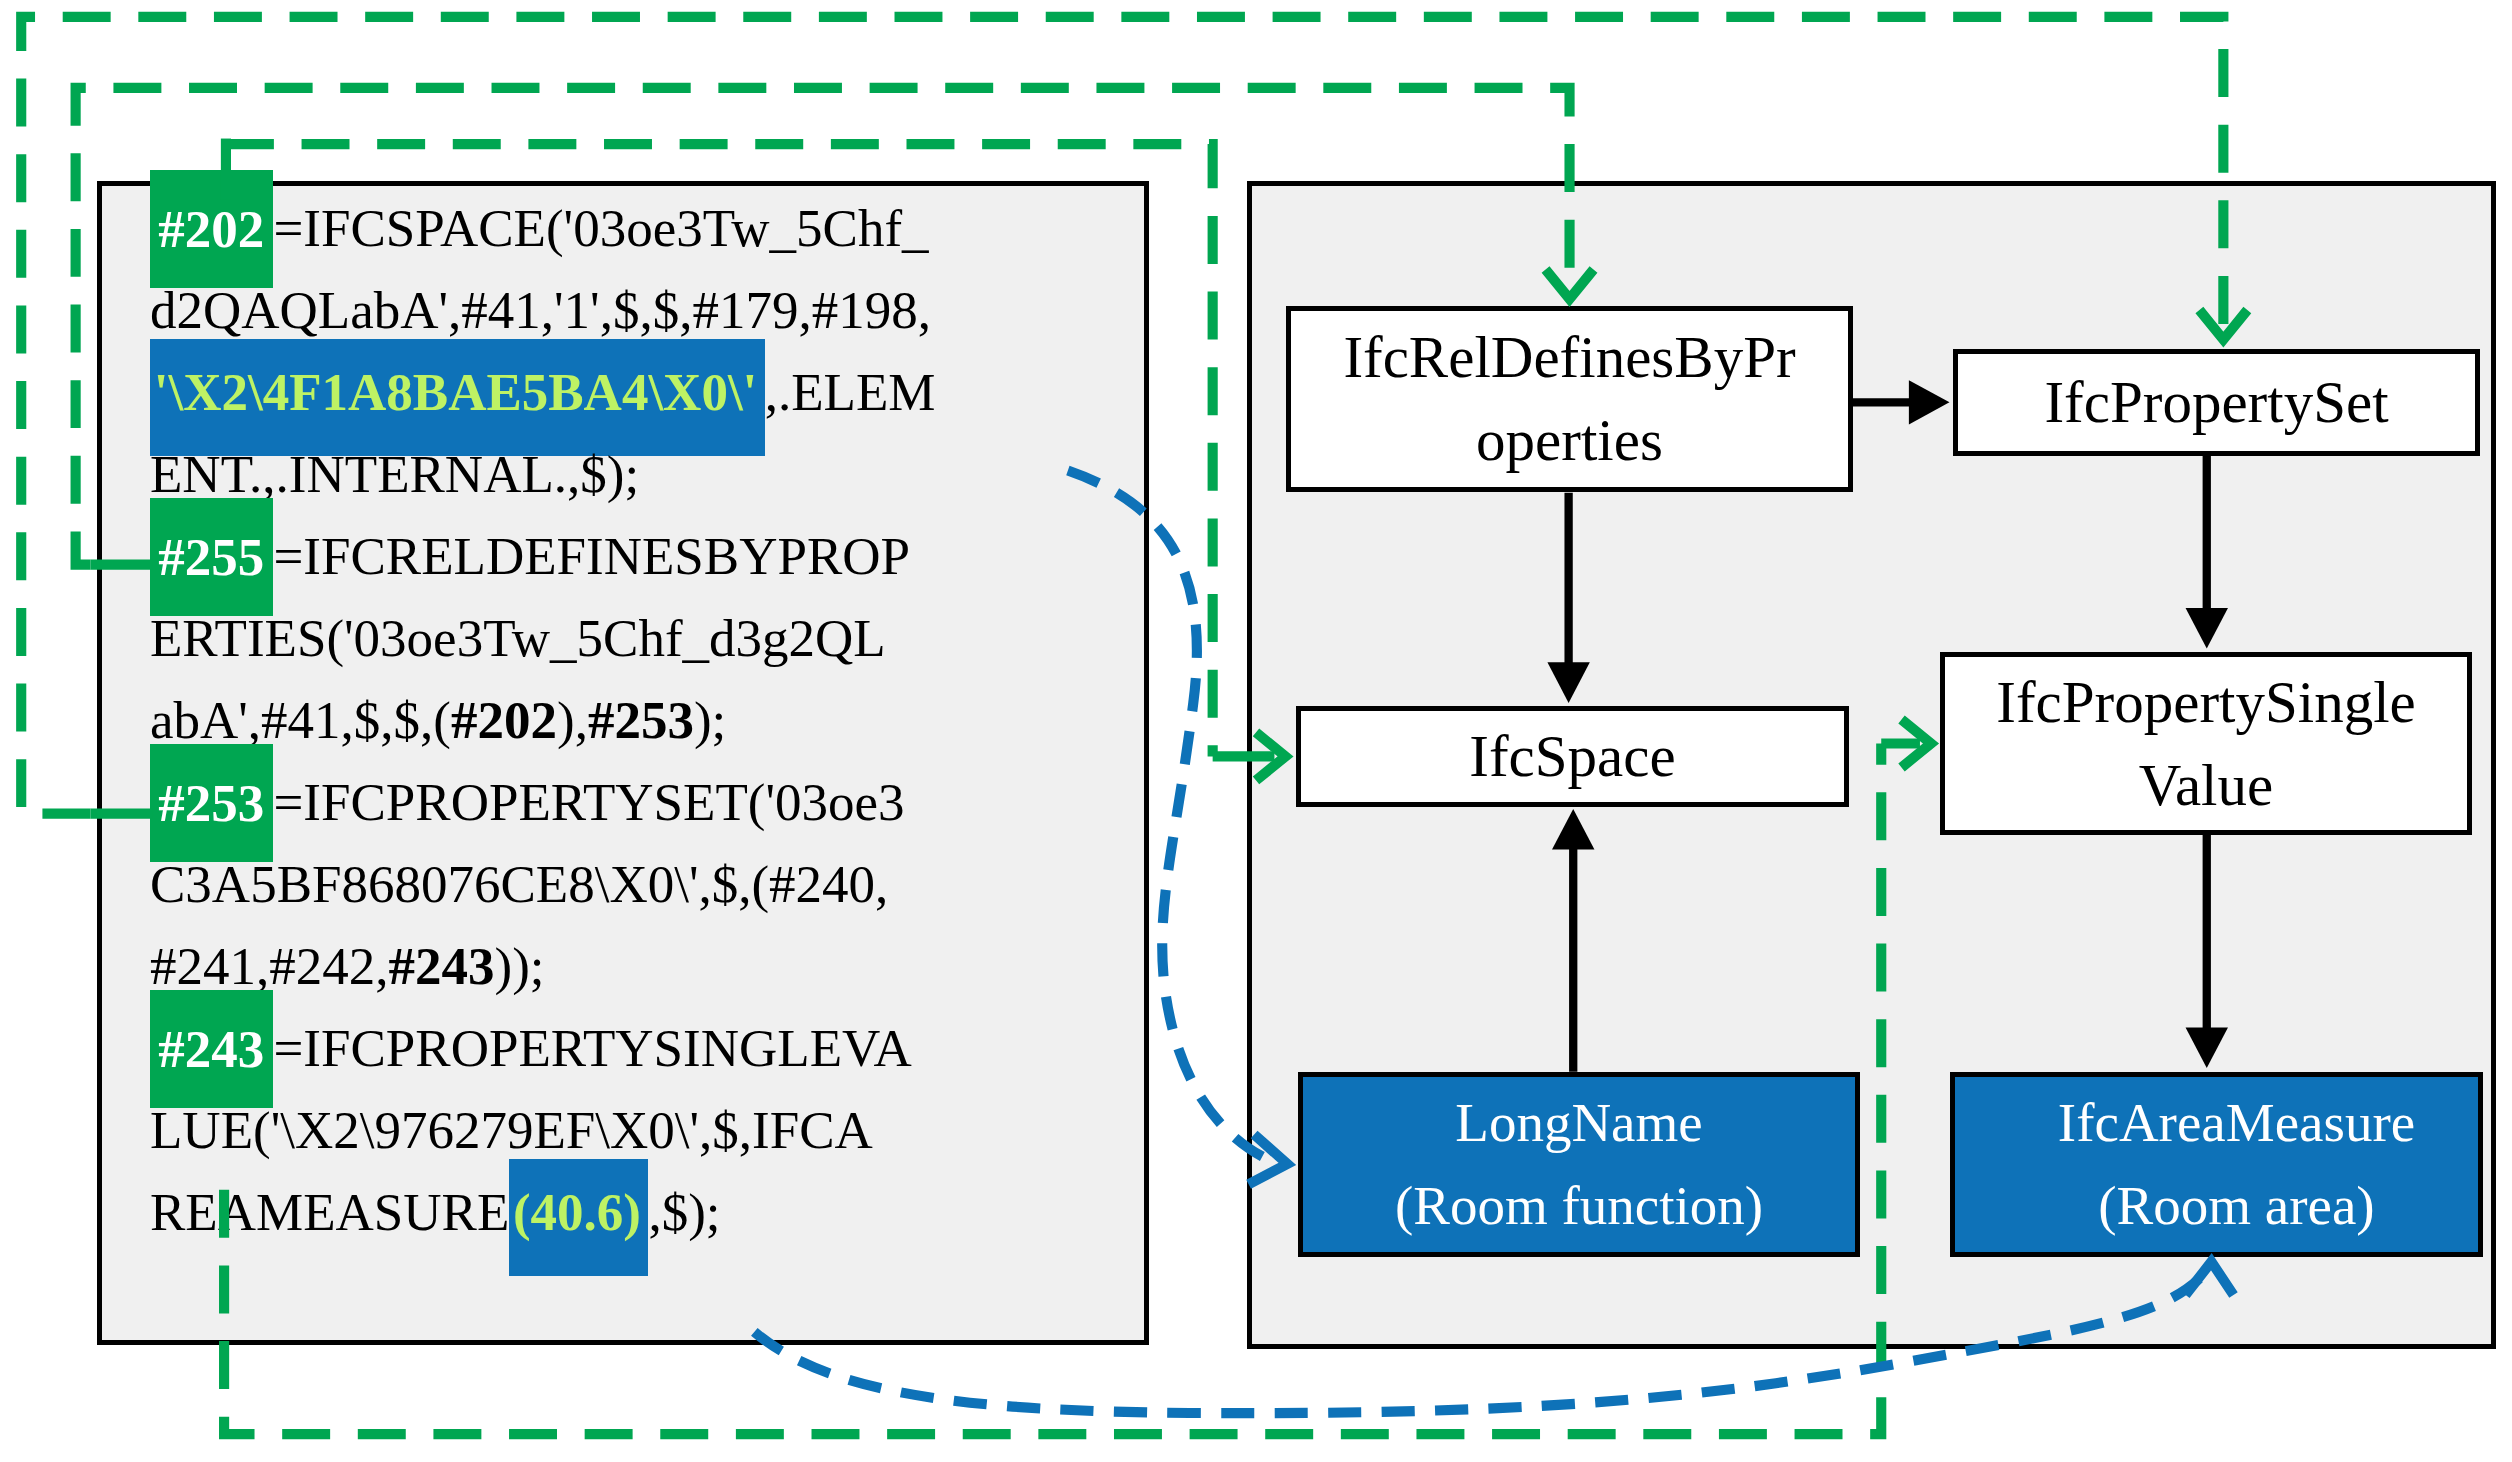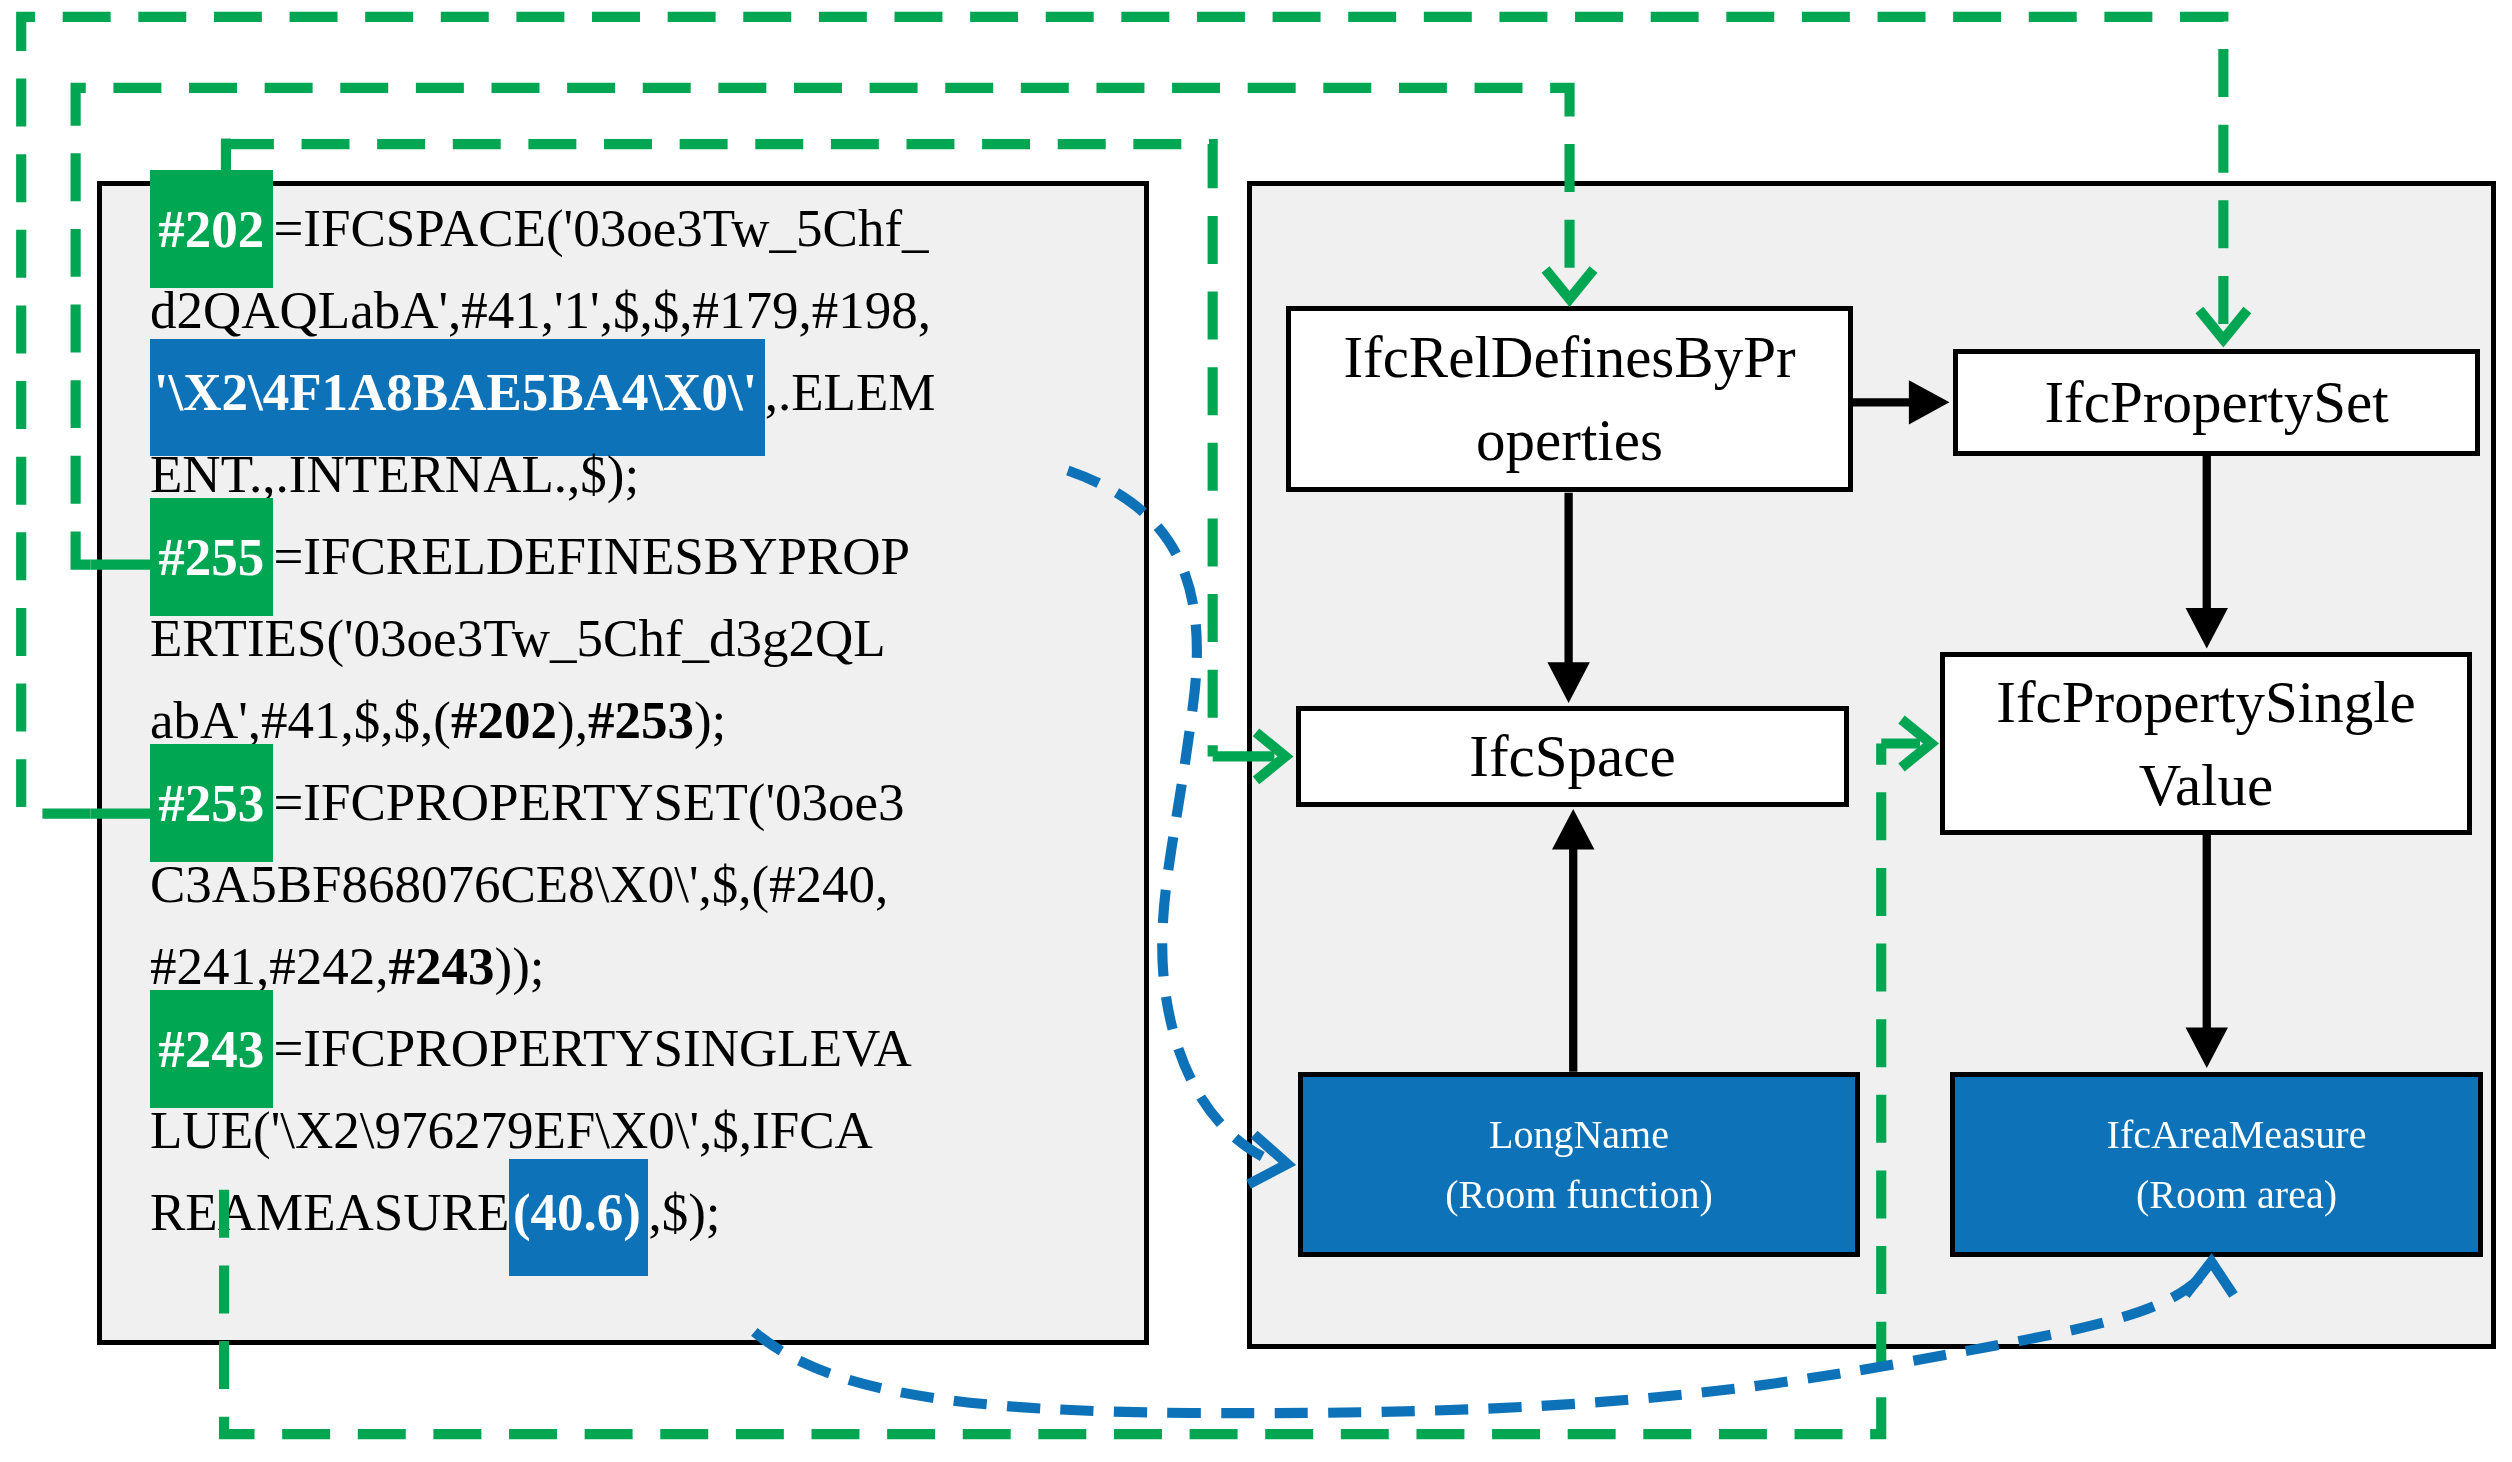--- a/index.html
+++ b/index.html
@@ -16,31 +16,31 @@
   #left-panel  { left:97px;  top:181px; width:1052px; height:1164px; }
   #right-panel { left:1247px; top:181px; width:1249px; height:1168px; }
 
   .code-lines { position:absolute; left:108px; top:187px; width:1033px; }
   .code-line  { height:82px; line-height:82px; white-space:nowrap;
                 font-size:53px; padding-left:42px; }
   .seg-normal {}
   .seg-bold { font-weight:bold; }
   .seg-green-chip { background:var(--green); color:#fff; font-weight:bold;
                     padding:29.5px 9.2px 31px 8.3px; }
-  .seg-blue-chip  { background:var(--blue);  color:#ffffff; font-weight:bold;
+  .seg-blue-chip  { background:var(--blue);  color:#bef264; font-weight:bold;
                     padding:24px 7.4px 35px 3.7px; }
 
   .node {
     position:absolute; box-sizing:border-box;
     border:5.5px solid var(--border); background:#fff;
     display:flex; align-items:center; justify-content:center;
     text-align:center; font-size:59px; line-height:1.4;
     white-space:pre-line;
   }
-  .node.blue { background:var(--blue); color:#fff; font-size:40px; line-height:1.5; }
+  .node.blue { background:var(--blue); color:#fff; font-size:55px; line-height:1.5; }
 
   #box-reldefines  { left:1286px; top:306px;  width:567px; height:186px; }
   #box-propertyset { left:1953px; top:349px;  width:527px; height:107px; }
   #box-ifcspace    { left:1296px; top:706px;  width:553px; height:101px; }
   #box-propsingle  { left:1940px; top:652px;  width:532px; height:183px; }
   #box-longname    { left:1298px; top:1072px; width:562px; height:185px; }
   #box-areameasure { left:1950px; top:1072px; width:533px; height:185px;padding-left:40px; }
 
   svg.overlay { position:absolute; left:0; top:0; pointer-events:none; }
   .g-dash  { stroke:var(--green); stroke-width:11; fill:none; stroke-dasharray:52 30; }

